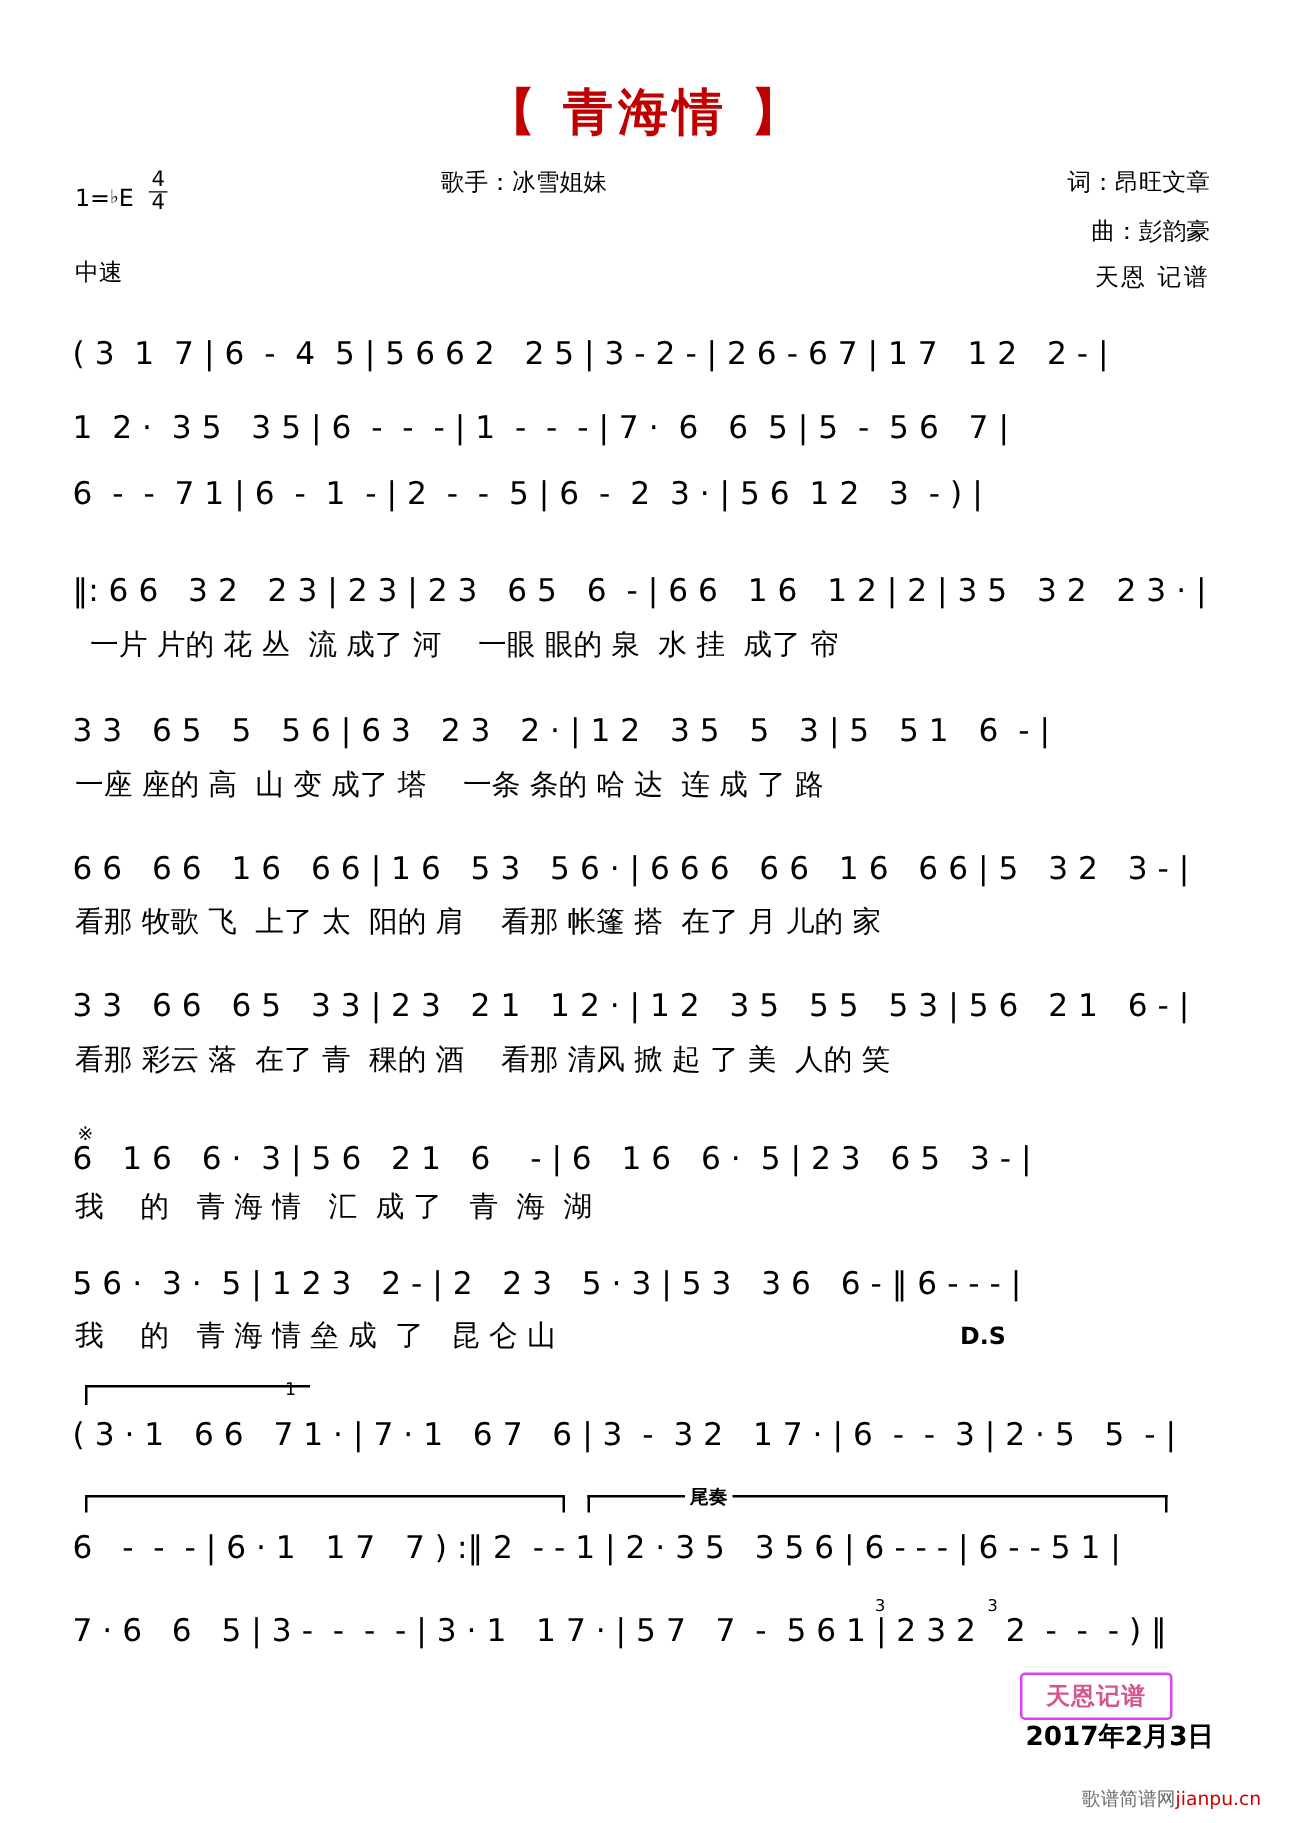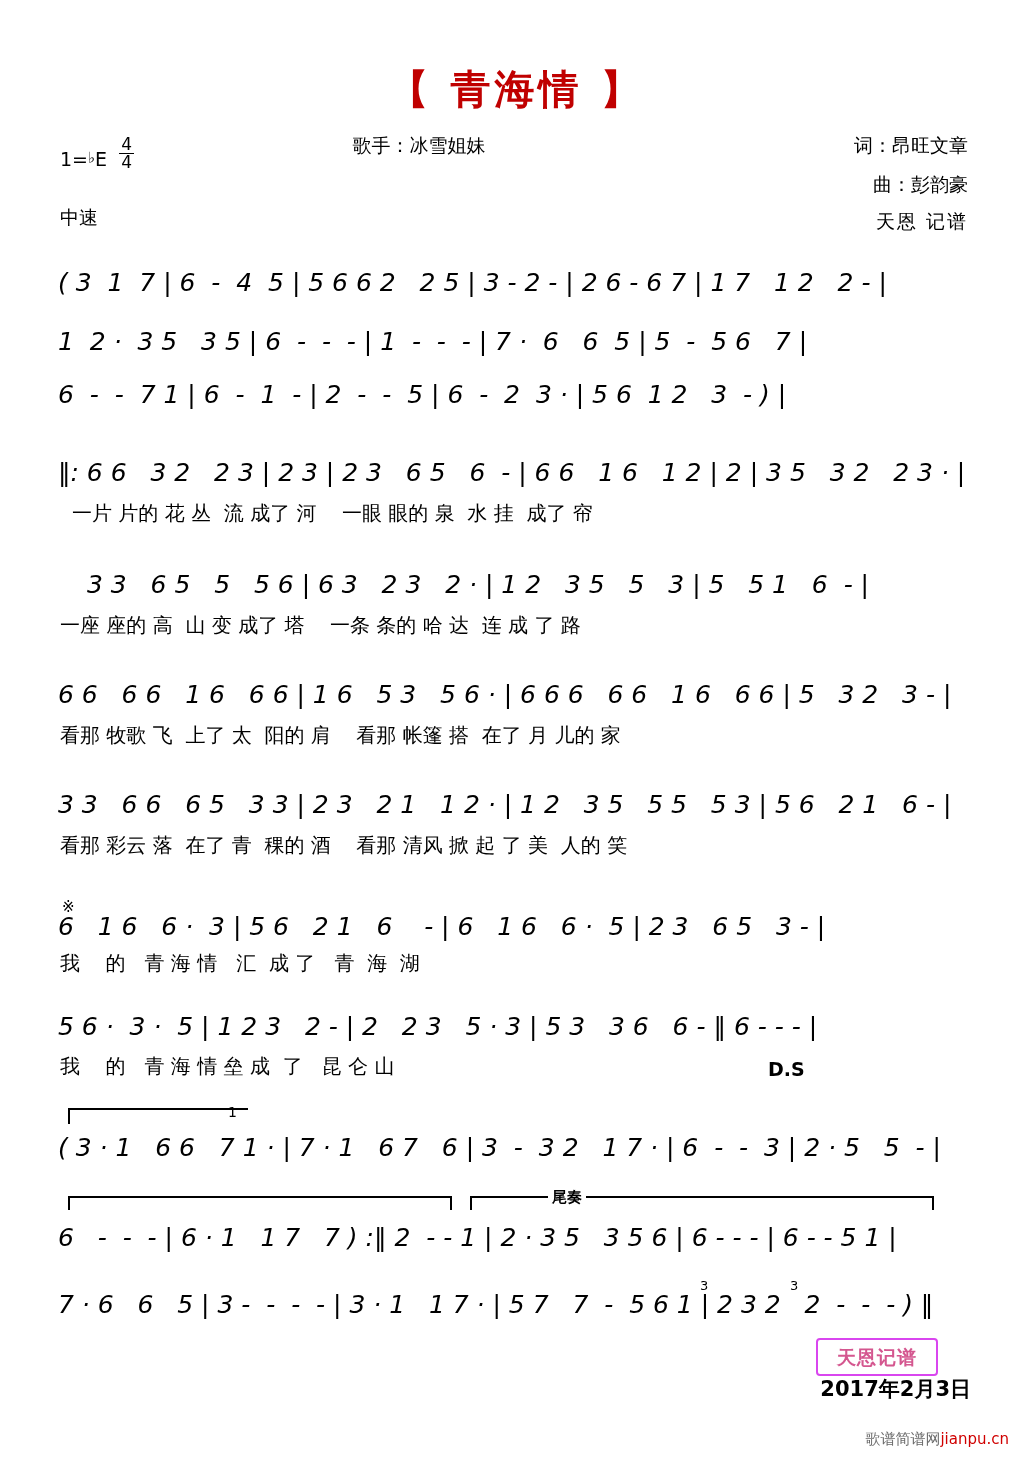--- a/index.html
+++ b/index.html
@@ -17,22 +17,22 @@
 
   .keyblock{position:absolute;top:136px;left:60px;font-size:19px;white-space:nowrap;}
   .keyblock .flat{font-size:15px;vertical-align:3px;}
   .frac{display:inline-block;vertical-align:-2px;text-align:center;line-height:1;margin-left:6px;font-size:17px;}
   .frac .num{display:block;border-bottom:1.6px solid #000;padding:0 2px;}
   .frac .den{display:block;padding:0 2px;}
   .tempo{position:absolute;top:205px;left:60px;font-size:19px;}
 
   
   .line{position:absolute;left:58px;width:917px;}
-  .notes{font-family:"DejaVu Sans","Liberation Sans",sans-serif;font-size:25px;letter-spacing:0px;white-space:pre;font-style:italic;}
-  .lyr{font-size:20px;white-space:pre;letter-spacing:0px;}
+  .notes{font-family:"DejaVu Sans","Liberation Sans",sans-serif;font-size:25px;letter-spacing:0px;white-space:pre;}
+  .lyr{font-size:23px;white-space:pre;letter-spacing:0px;}
   .stamp{position:absolute;right:95px;top:1338px;width:118px;height:34px;border:2px solid #d946ef;border-radius:4px;color:#d4568f;font-size:19px;font-weight:bold;text-align:center;line-height:34px;letter-spacing:1px;background:#fff;}
   .date{position:absolute;right:62px;top:1375px;font-size:21px;font-weight:bold;}
   .credit{position:absolute;right:24px;top:1430px;font-size:15px;color:#6b6b6b;}
   .credit .red{color:#d00000;}
 
   .ds{position:absolute;font-size:19px;font-weight:bold;}
   .xmark{position:absolute;font-size:15px;}
   .tail{position:absolute;font-size:15px;font-weight:bold;}
   .brackets{position:absolute;}
 </style>
@@ -59,21 +59,21 @@
   </div>
   <div class="tempo">中速</div>
 
   <div class="line notes" style="top:268px;">( 3  1  7 | 6  -  4  5 | 5 6 6 2   2 5 | 3 - 2 - | 2 6 - 6 7 | 1 7   1 2   2 - |</div>
   <div class="line notes" style="top:327px;">1  2 ·  3 5   3 5 | 6  -  -  - | 1  -  -  - | 7 ·  6   6  5 | 5  -  5 6   7 |</div>
   <div class="line notes" style="top:380px;">6  -  -  7 1 | 6  -  1  - | 2  -  -  5 | 6  -  2  3 · | 5 6  1 2   3  - ) |</div>
 
   <div class="line notes" style="top:458px;">‖: 6 6   3 2   2 3 | 2 3 | 2 3   6 5   6  - | 6 6   1 6   1 2 | 2 | 3 5   3 2   2 3 · |</div>
   <div class="line lyr" style="top:500px;left:72px;">一片 片的 花 丛  流 成了 河    一眼 眼的 泉  水 挂  成了 帘</div>
 
-  <div class="line notes" style="top:570px;margin-left:29px;">3 3   6 5   5   5 6 | 6 3   2 3   2 · | 1 2   3 5   5   3 | 5   5 1   6  - |</div>
+  <div class="line notes" style="top:570px;">3 3   6 5   5   5 6 | 6 3   2 3   2 · | 1 2   3 5   5   3 | 5   5 1   6  - |</div>
   <div class="line lyr" style="top:612px;left:60px;">一座 座的 高  山 变 成了 塔    一条 条的 哈 达  连 成 了 路</div>
 
   <div class="line notes" style="top:680px;">6 6   6 6   1 6   6 6 | 1 6   5 3   5 6 · | 6 6 6   6 6   1 6   6 6 | 5   3 2   3 - |</div>
   <div class="line lyr" style="top:722px;left:60px;">看那 牧歌 飞  上了 太  阳的 肩    看那 帐篷 搭  在了 月 儿的 家</div>
 
   <div class="line notes" style="top:790px;">3 3   6 6   6 5   3 3 | 2 3   2 1   1 2 · | 1 2   3 5   5 5   5 3 | 5 6   2 1   6 - |</div>
   <div class="line lyr" style="top:832px;left:60px;">看那 彩云 落  在了 青  稞的 酒    看那 清风 掀 起 了 美  人的 笑</div>
 
   <div class="xmark" style="top:898px;left:62px;">※</div>
   <div class="line notes" style="top:912px;">6   1 6   6 ·  3 | 5 6   2 1   6    - | 6   1 6   6 ·  5 | 2 3   6 5   3 - |</div>

